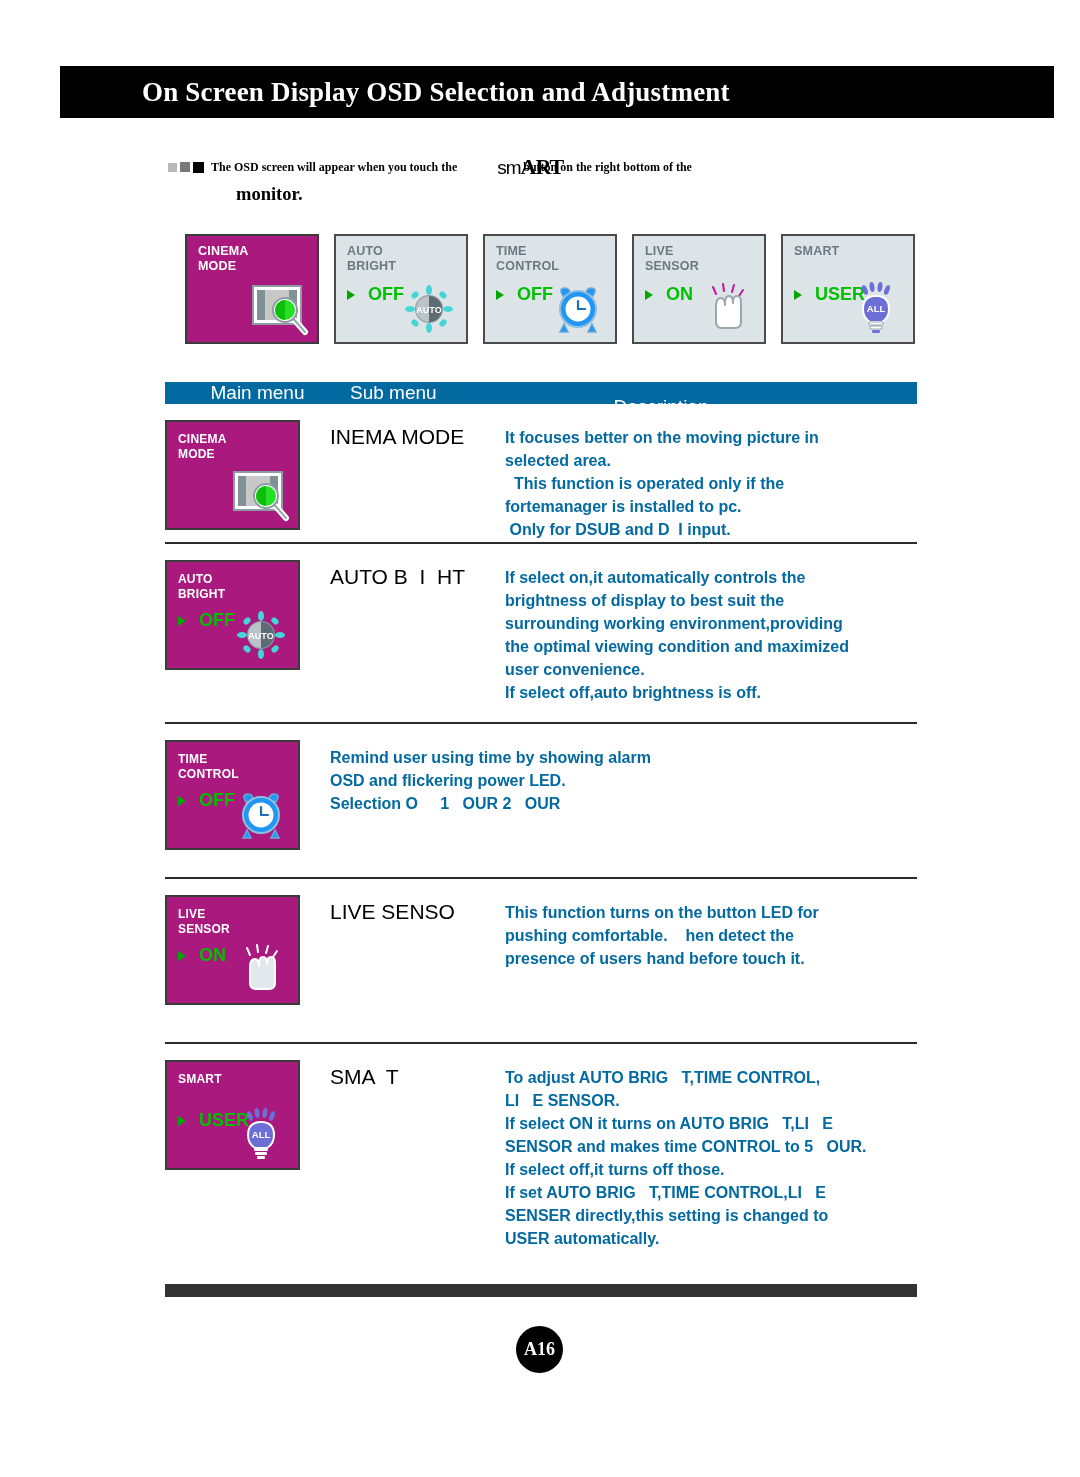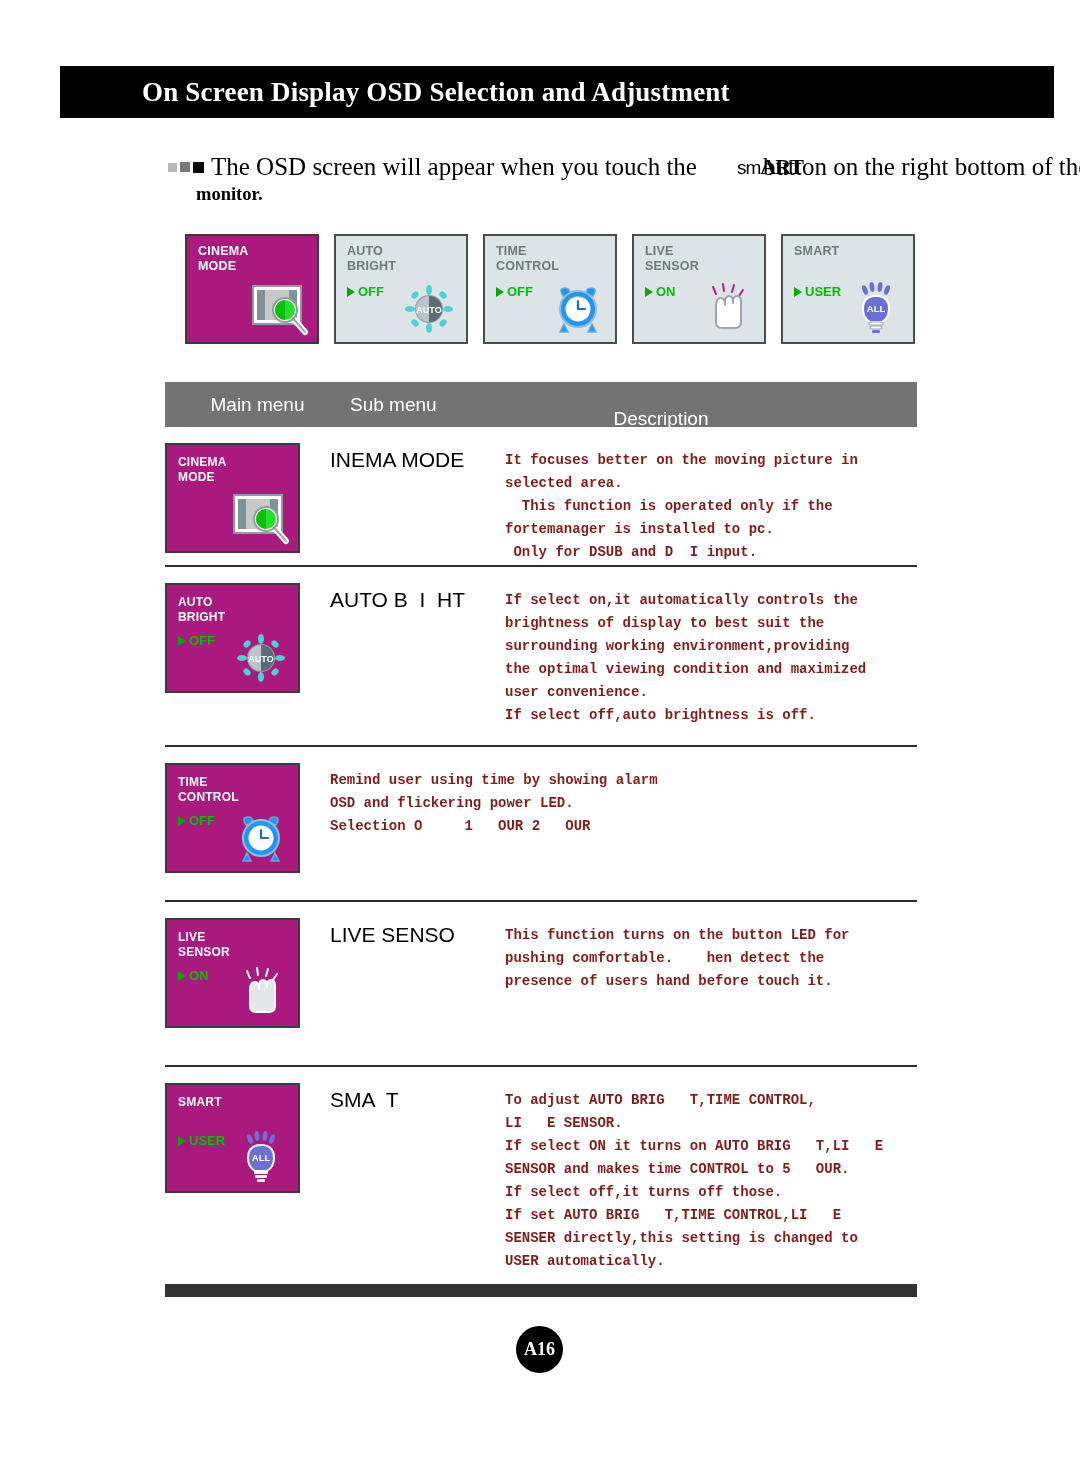--- a/index.html
+++ b/index.html
@@ -54,43 +54,43 @@
     gap: 3px;
     margin-right: 7px;
   }
   .bsq { display: inline-block; }
   .bsq.s1 { width: 9px;  height: 9px;  background: #b8b8b8; }
   .bsq.s2 { width: 10px; height: 10px; background: #787878; }
   .bsq.s3 { width: 11px; height: 11px; background: #000000; }
 
   .intro-text {
     font-family: "Liberation Serif", serif;
-    font-weight: normal;
-    font-size: 25px;
+    font-weight: bold;
+    font-size: 12px;
     color: #000;
     white-space: nowrap;
   }
   .smart-word {
     position: relative;
     display: inline-block;
     font-family: "Liberation Sans", sans-serif;
     font-weight: normal;
     font-size: 19px;
     letter-spacing: -1px;
     margin-left: 40px;
     margin-right: -40px;
   }
   .smart-word .cap {
     font-family: "Liberation Serif", serif;
     font-weight: bold;
     font-size: 22px;
   }
   .intro-line2 {
     margin-top: 4px;
-    margin-left: 28px;
+    margin-left: 68px;
     font-family: "Liberation Serif", serif;
     font-weight: bold;
     font-size: 18.5px;
   }
 
   
   .osd-strip {
     position: absolute;
     left: 185px;
     top: 234px;
@@ -121,25 +121,25 @@
     color: #6b7a80;
     letter-spacing: 0.2px;
   }
   .osd-panel.magenta .osd-label { color: #ffffff; }
   .osd-state {
     position: absolute;
     left: 11px;
     top: 48px;
     font-family: "Liberation Sans", sans-serif;
     font-weight: bold;
-    font-size: 13px;
+    font-size: 18px;
     color: #00c000;
     display: flex;
     align-items: center;
-    gap: 3px;
+    gap: 13px;
     white-space: nowrap;
   }
   .tri {
     width: 0; height: 0;
     border-left: 8px solid #00a800;
     border-top: 5px solid transparent;
     border-bottom: 5px solid transparent;
   }
   .osd-art {
     position: absolute;
@@ -150,22 +150,22 @@
   }
 
   
   .tbl {
     position: absolute;
     left: 165px;
     top: 382px;
     width: 752px;
   }
   .tbl-head {
-    height: 45px;
-    background: #737373;
+    height: 22px;
+    background: #0369a1;
     display: flex;
     align-items: center;
     color: #ffffff;
     font-family: "Liberation Sans", sans-serif;
     font-size: 19px;
   }
   .th-main { width: 185px; text-align: center; }
   .th-sub  { width: 175px; text-align: left; }
   .th-desc { flex: 1; text-align: center; padding-right: 120px; margin-top: 28px;}
 
@@ -191,25 +191,25 @@
     width: 175px;
     flex-shrink: 0;
     font-family: "Liberation Sans", sans-serif;
     font-size: 21px;
     color: #000;
     padding-top: 5px;
     white-space: pre;
   }
   .cell-desc {
     flex: 1;
-    font-family: Liberation Mono, monospace;
-    font-weight: bold;
-    font-size: 14px;
+    font-family: Liberation Sans, sans-serif;
+    font-weight: bold;
+    font-size: 16px;
     line-height: 23px;
-    color: #7f1d1d;
+    color: #0369a1;
     padding-top: 6px;
     white-space: pre-wrap;
   }
 
   .row-panel {
     width: 135px;
     height: 110px;
     box-sizing: border-box;
     border: 2px solid #3b3b3b;
     background: #a9197e;

